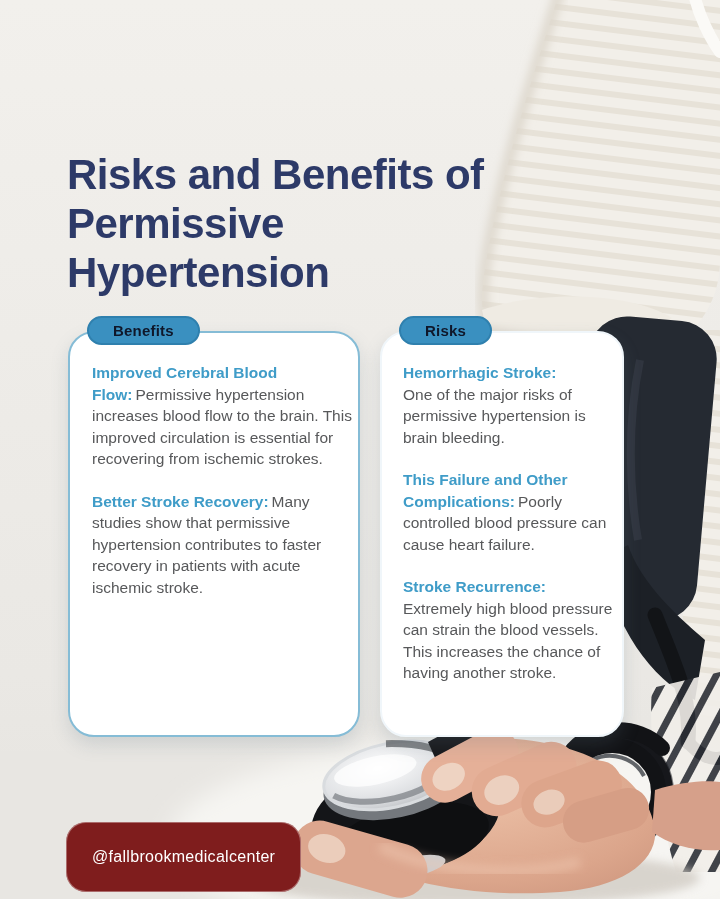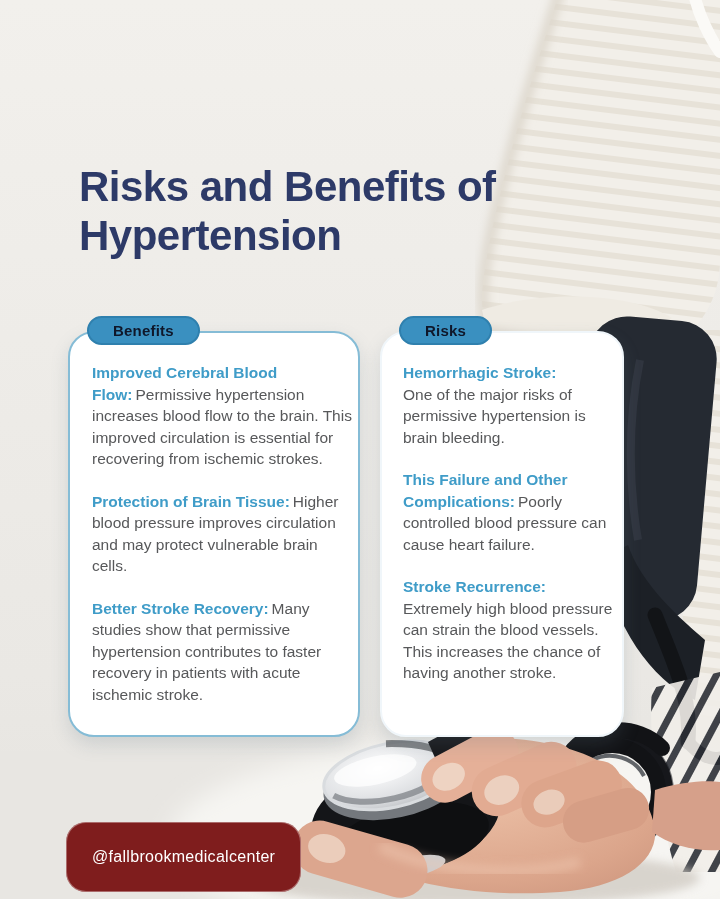--- a/index.html
+++ b/index.html
@@ -6,21 +6,21 @@
   body{
     width:720px;height:899px;overflow:hidden;
     font-family:"Liberation Sans", sans-serif;
     background:#eeece8;
   }
   .canvas{position:relative;width:720px;height:899px;overflow:hidden;background:#eeece8;}
   .photo{position:absolute;left:0;top:0;width:720px;height:899px;}
 
   
   .page-title{
-    position:absolute;left:63px;top:146px;margin:16px;width:480px;
+    position:absolute;left:63px;top:146px;margin:4px;width:480px;
     font-size:42px;line-height:1.17;font-weight:bold;
     color:#2d3a68;letter-spacing:-0.5px;
   }
   .title-line{display:block;}
 
   
   .card{
     position:absolute;top:331px;background:#ffffff;border-radius:26px;
     box-shadow:0 8px 18px rgba(100,118,135,0.20);
   }
@@ -160,33 +160,31 @@
     <g transform="rotate(16 360 856)">
       <rect x="292" y="832" width="138" height="54" rx="27" fill="#dca68e"></rect>
       <ellipse cx="326" cy="858" rx="19" ry="14" fill="#ebcdbb"></ellipse>
     </g>
 
     <path d="M380,846 C430,872 520,878 580,862" stroke="#f0c9b2" stroke-width="10" fill="none" opacity="0.55" filter="url(#soft)"></path>
   </svg>
 
   <h1 class="page-title">
     <span class="title-line">Risks and Benefits of</span>
+    <span class="title-line">Permissive</span>
     <span class="title-line">Hypertension</span>
   </h1>
 
   <section class="card card-benefits">
     <div class="badge">Benefits</div>
     <div class="card-body">
       <p class="item">
         <span class="h">Improved Cerebral Blood Flow:</span><span class="b">Permissive hypertension increases blood flow to the brain. This improved circulation is essential for recovering from ischemic strokes.</span>
       </p>
       <p class="item">
-        <span class="h">Protection of Brain Tissue:</span><span class="b">Higher blood pressure improves circulation and may protect vulnerable brain cells.</span>
-      </p>
-      <p class="item">
         <span class="h">Better Stroke Recovery:</span><span class="b">Many studies show that permissive hypertension contributes to faster recovery in patients with acute ischemic stroke.</span>
       </p>
     </div>
   </section>
 
   <section class="card card-risks">
     <div class="badge">Risks</div>
     <div class="card-body">
       <p class="item">
         <span class="h brk">Hemorrhagic Stroke:</span><span class="b">One of the major risks of permissive hypertension is brain bleeding.</span>

